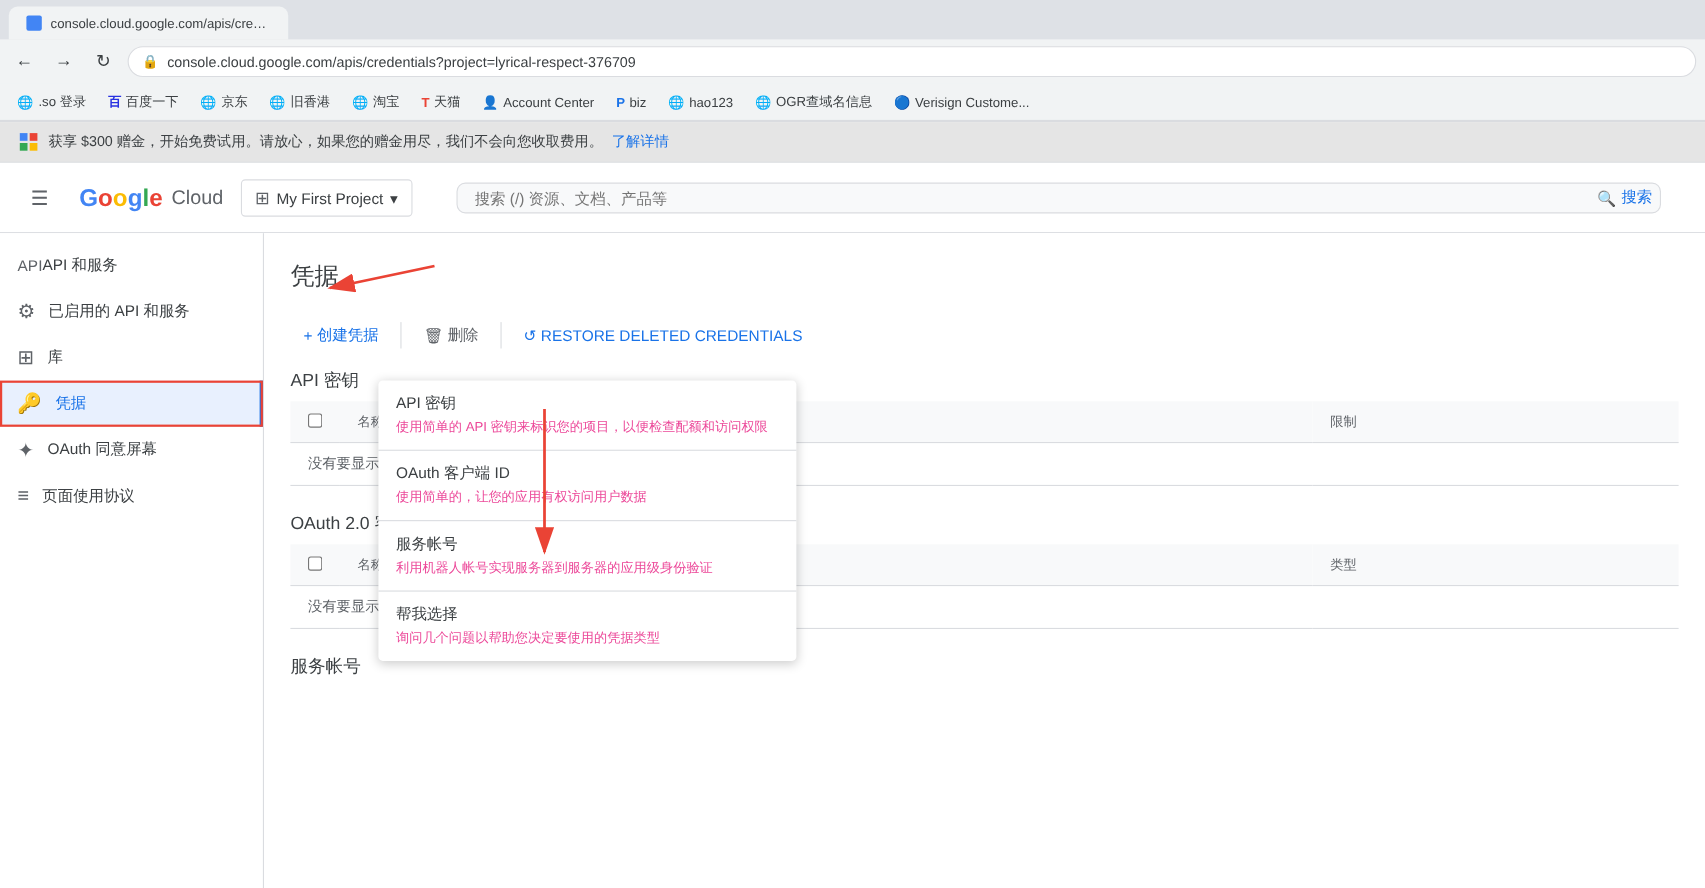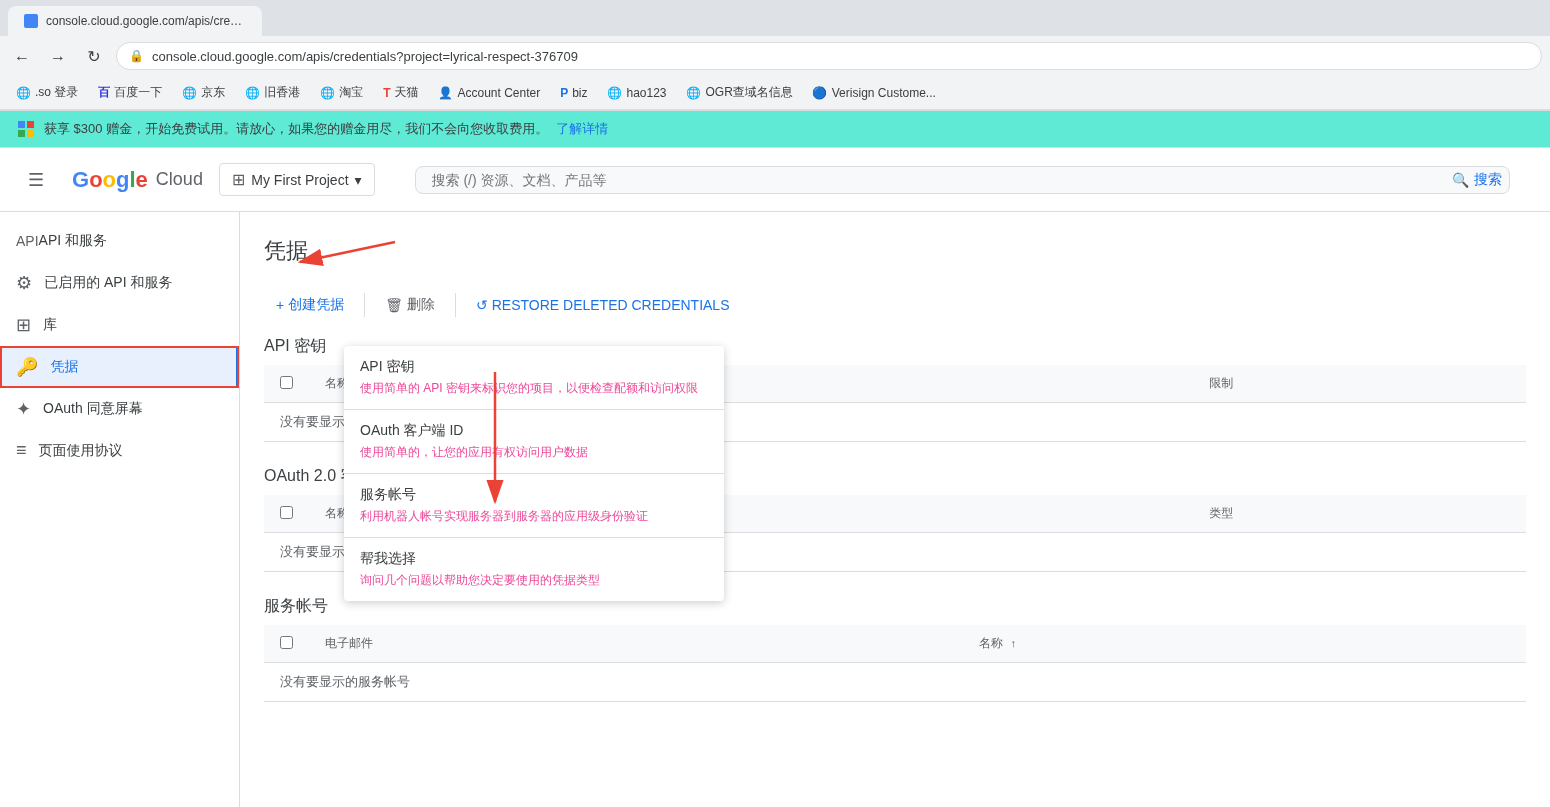--- a/index.html
+++ b/index.html
@@ -82,21 +82,21 @@
       padding: 3px 8px;
       border-radius: 4px;
       cursor: pointer;
       white-space: nowrap;
       display: flex; align-items: center; gap: 4px;
       color: #3c4043;
     }
 
     
     .banner {
-      background: #5eead4;
+      background: #e5e5e5;
       padding: 8px 16px;
       display: flex;
       align-items: center;
       gap: 8px;
       font-size: 13px;
       color: #3c4043;
       border-bottom: 1px solid #dadce0;
     }
     .banner-grid { width: 20px; height: 20px; display: inline-flex; align-items: center; justify-content: center; }
     .banner a { color: #1a73e8; text-decoration: none; }
@@ -547,34 +547,20 @@
         </tr>
       </thead>
       <tbody>
         <tr>
           <td colspan="4" class="empty">没有要显示的 OAuth 客户端</td>
         </tr>
       </tbody>
     </table>
 
     <div class="section-title">服务帐号</div>
-    <table class="data-table">
-      <thead>
-        <tr>
-          <th class="checkbox-cell"><input type="checkbox" style=""></th>
-          <th>电子邮件</th>
-          <th>名称 <span class="sort-icon">↑</span></th>
-        </tr>
-      </thead>
-      <tbody>
-        <tr>
-          <td colspan="3" class="empty">没有要显示的服务帐号</td>
-        </tr>
-      </tbody>
-    </table>
 
     <svg class="arrows" style="position:absolute;top:0;left:0;width:100%;height:600px;pointer-events:none;z-index:200;" viewBox="0 0 1300 600">
 
       <defs>
         <marker id="arrowhead" markerWidth="10" markerHeight="7" refX="9" refY="3.5" orient="auto">
           <polygon points="0 0, 10 3.5, 0 7" fill="#ea4335"></polygon>
         </marker>
       </defs>
 
       <line x1="150" y1="30" x2="55" y2="50" stroke="#ea4335" stroke-width="2.5" marker-end="url(#arrowhead)"></line>

